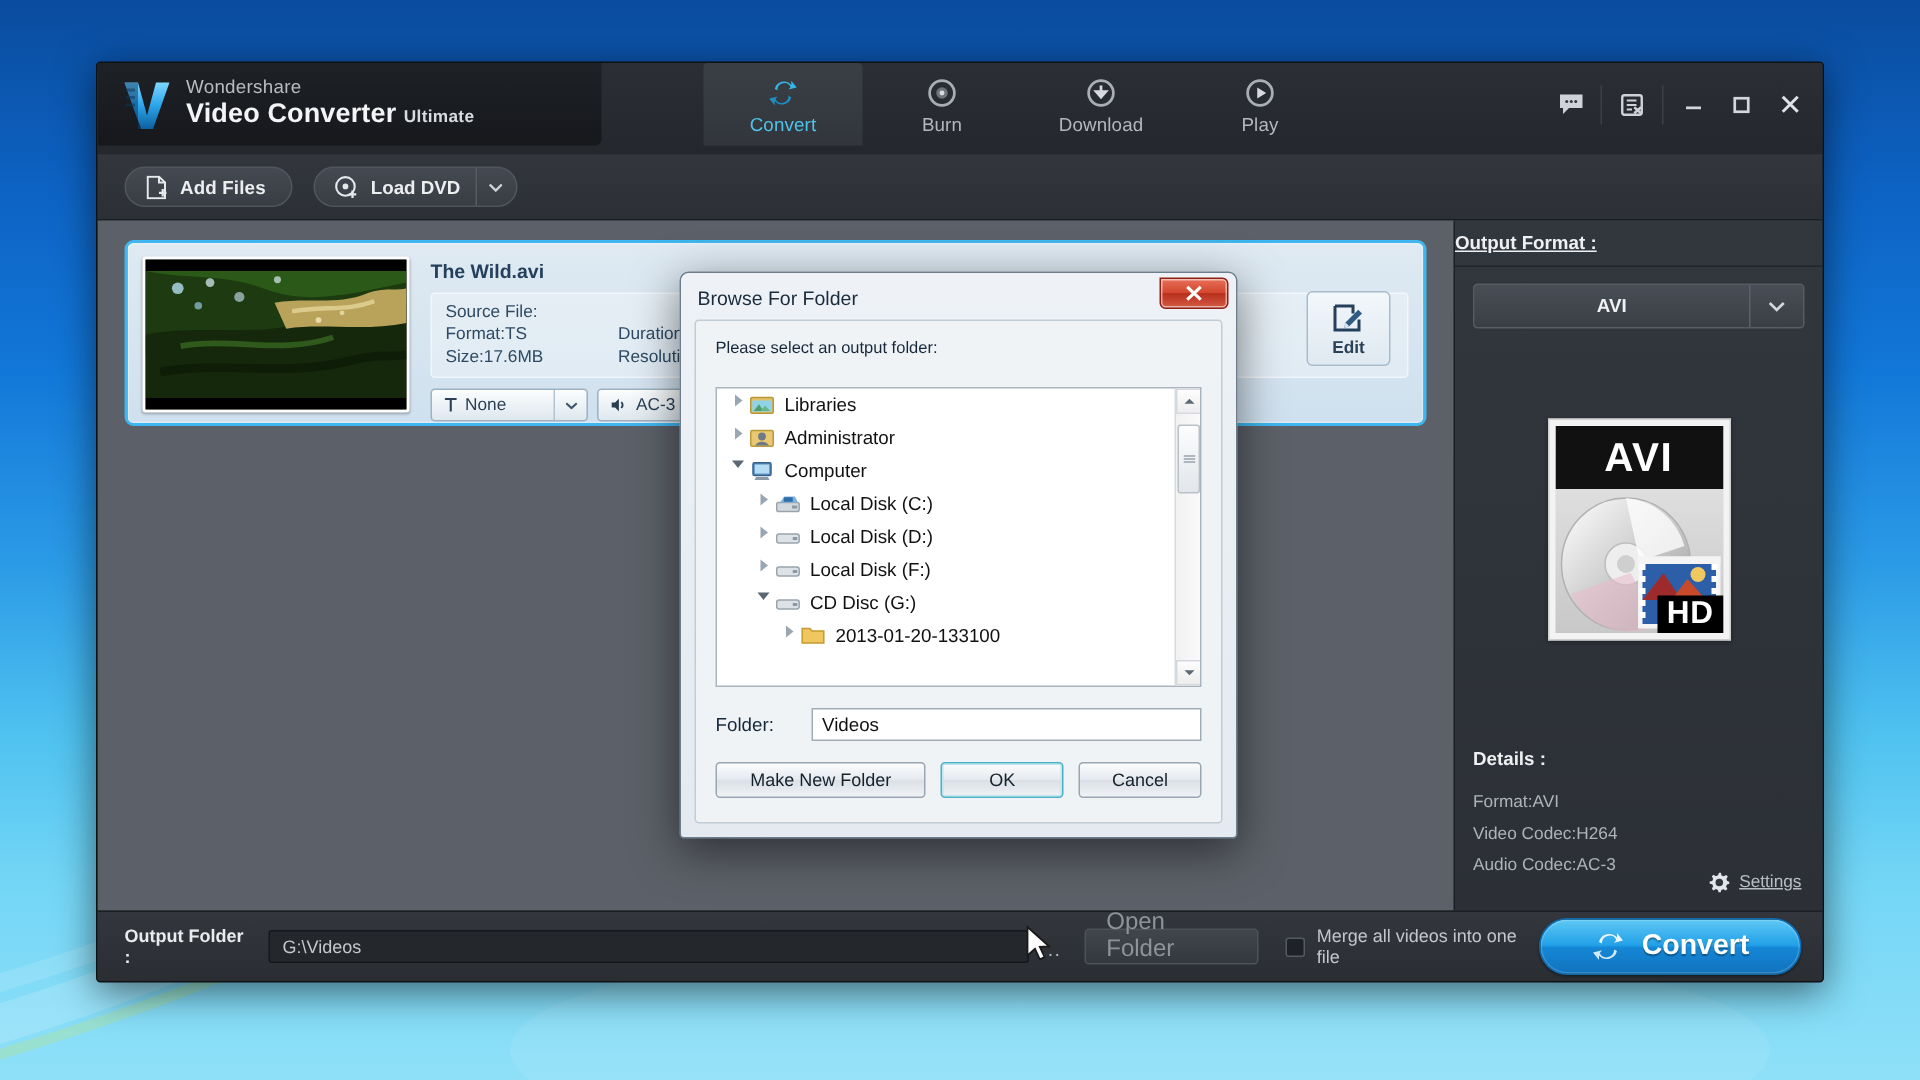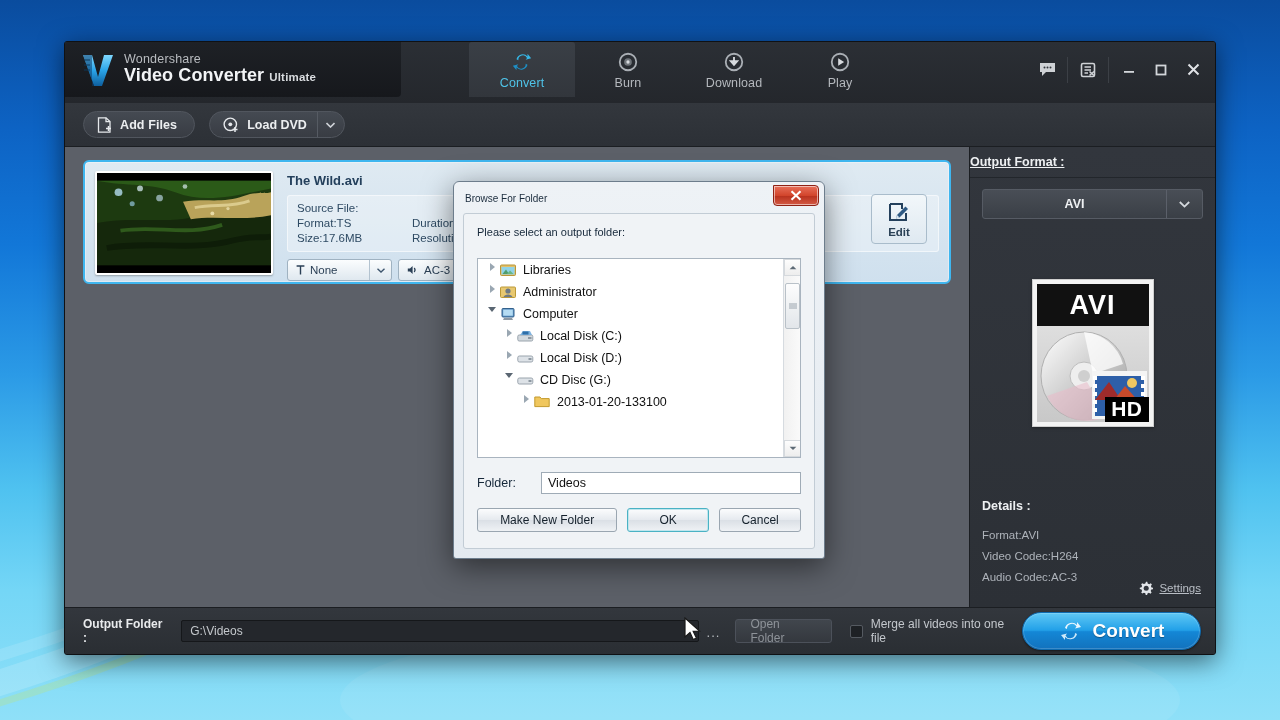--- a/index.html
+++ b/index.html
@@ -237,22 +237,22 @@
   }
   #of-browse {
     margin-left: 5px; width: 20px; height: 22px;
     display:flex; align-items:flex-end; justify-content:center;
     cursor:pointer; color:#b6babf; font-size:13px; letter-spacing:1px;
     padding-bottom:2px;
   }
   #open-folder {
     margin-left: 12px; height: 24px; padding: 0 14px; border-radius:3px;
     background: linear-gradient(180deg,#41464d 0%,#34383e 100%);
-    border:1px solid #4c515a; color:#8e9399; font-size:12px;
-    display:flex; align-items:center; cursor:pointer;
+    border:1px solid #4c515a; color:#8e9399; font-size:16px;
+    display:flex; align-items:flex-end; cursor:pointer;
   }
   #merge-wrap {
     margin-left: 18px; display:flex; align-items:center; gap:8px;
     cursor:pointer;
   }
   #merge-box {
     width:13px; height:13px; background:#1e2125; border:1px solid #555a61;
     border-radius:2px;
   }
   #merge-label { font-size:12px; color:#c3c7cc; }
@@ -271,21 +271,21 @@
   
   #dialog {
     position:absolute; left: 453px; top: 181px; width: 372px; height: 378px;
     background: linear-gradient(180deg,#eef2f6 0%,#e4eaf0 100%);
     border:1px solid #6d7d8c; border-radius: 6px 6px 3px 3px;
     box-shadow: 0 8px 30px rgba(0,0,0,.5);
     padding: 3px;
   }
   #dlg-title {
     height: 27px; display:flex; align-items:center; padding-left: 8px;
-    font-size:10px; color:#1a2b3c; position:relative;
+    font-size:13px; color:#1a2b3c; position:relative;
   }
   #dlg-close {
     position:absolute; right:2px; top:0px; width:46px; height:21px;
     border-radius: 0 4px 4px 4px;
     background: linear-gradient(180deg,#e8705a 0%,#d2452c 50%,#b8301c 51%,#d35a44 100%);
     border:1px solid #8f2114; box-shadow: 0 0 0 1px rgba(255,255,255,.55) inset;
     display:flex; align-items:center; justify-content:center;
     color:#fff; font-size:13px; font-weight:bold; cursor:pointer;
   }
   #dlg-body {
@@ -742,20 +742,32 @@
             <span class="ticon">
               <svg width="17" height="14" viewBox="0 0 17 14">
                   <rect x="0.8" y="5" width="15" height="6" rx="1.6" fill="#dde2e7" stroke="#9aa4ad"></rect>
                   <rect x="11.5" y="7" width="3" height="2" fill="#8d98a2"></rect>
                 </svg>
             </span>
             <span class="tlabel">Local Disk (D:)</span>
           </div>
 
 
+          <div class="tnode" style="padding-left:17px">
+            <span class="tw">
+                <span class="tri-r"></span>
+              </span>
+            <span class="ticon">
+              <svg width="17" height="14" viewBox="0 0 17 14">
+                  <rect x="0.8" y="5" width="15" height="6" rx="1.6" fill="#dde2e7" stroke="#9aa4ad"></rect>
+                  <rect x="11.5" y="7" width="3" height="2" fill="#8d98a2"></rect>
+                </svg>
+            </span>
+            <span class="tlabel">Local Disk (F:)</span>
+          </div>
 
           <div class="tnode" style="padding-left:17px">
             <span class="tw">
                 <span class="tri-d"></span>
               </span>
             <span class="ticon">
               <svg width="17" height="14" viewBox="0 0 17 14">
                   <rect x="0.8" y="5" width="15" height="6" rx="1.6" fill="#dde2e7" stroke="#9aa4ad"></rect>
                   <rect x="11.5" y="7" width="3" height="2" fill="#8d98a2"></rect>
                 </svg>

